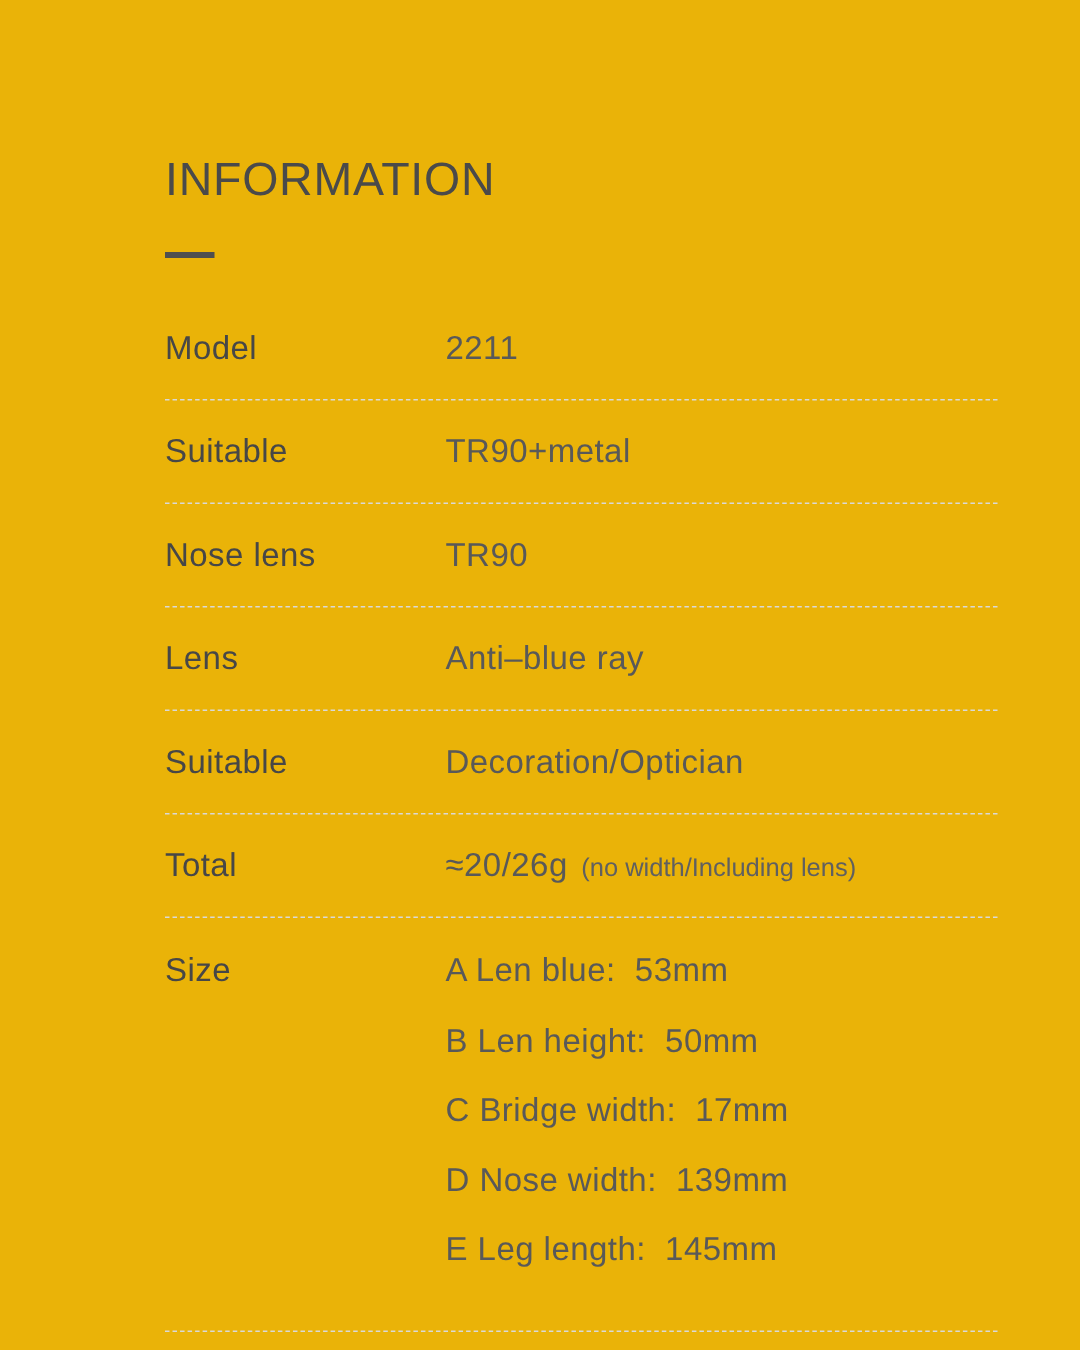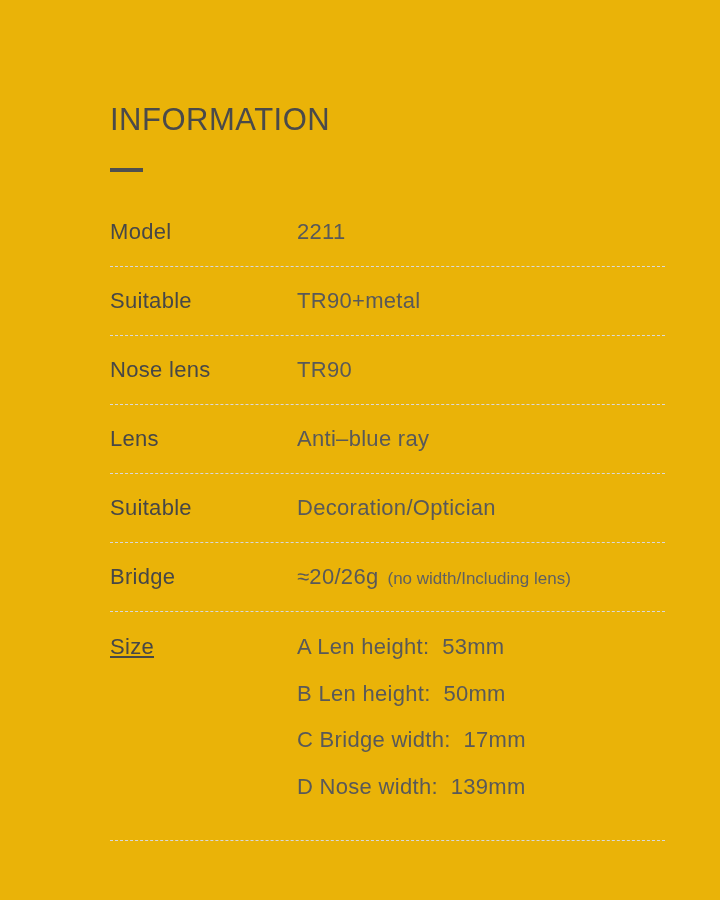--- a/index.html
+++ b/index.html
@@ -66,21 +66,20 @@
     display: flex;
     align-items: baseline;
   }
   .spec-row.size-row {
     height: auto;
     align-items: flex-start;
     padding: 12px 0 30px 0;
   }
   .size-row .spec-label {
     line-height: 46.5px;
-    text-decoration: underline;
   }
   .size-lines .spec-value {
     display: block;
     line-height: 46.5px;
   }
 </style>
 </head>
 <body>
 
 <div class="page">
@@ -109,31 +108,32 @@
       <div class="spec-label">Lens</div>
       <div class="spec-value">Anti–blue ray</div>
     </div>
 
     <div class="spec-row">
       <div class="spec-label">Suitable</div>
       <div class="spec-value">Decoration/Optician</div>
     </div>
 
     <div class="spec-row">
-      <div class="spec-label">Bridge</div>
+      <div class="spec-label">Total</div>
       <div class="value-group">
         <span class="spec-value">≈20/26g</span>
         <span class="spec-note">(no width/Including lens)</span>
       </div>
     </div>
 
     <div class="spec-row size-row">
       <div class="spec-label">Size</div>
       <div class="size-lines">
-        <span class="spec-value">A Len height:  53mm</span>
+        <span class="spec-value">A Len blue:  53mm</span>
         <span class="spec-value">B Len height:  50mm</span>
         <span class="spec-value">C Bridge width:  17mm</span>
         <span class="spec-value">D Nose width:  139mm</span>
+        <span class="spec-value">E Leg length:  145mm</span>
       </div>
     </div>
 
   </div>
 </div>
 
 </body></html>

